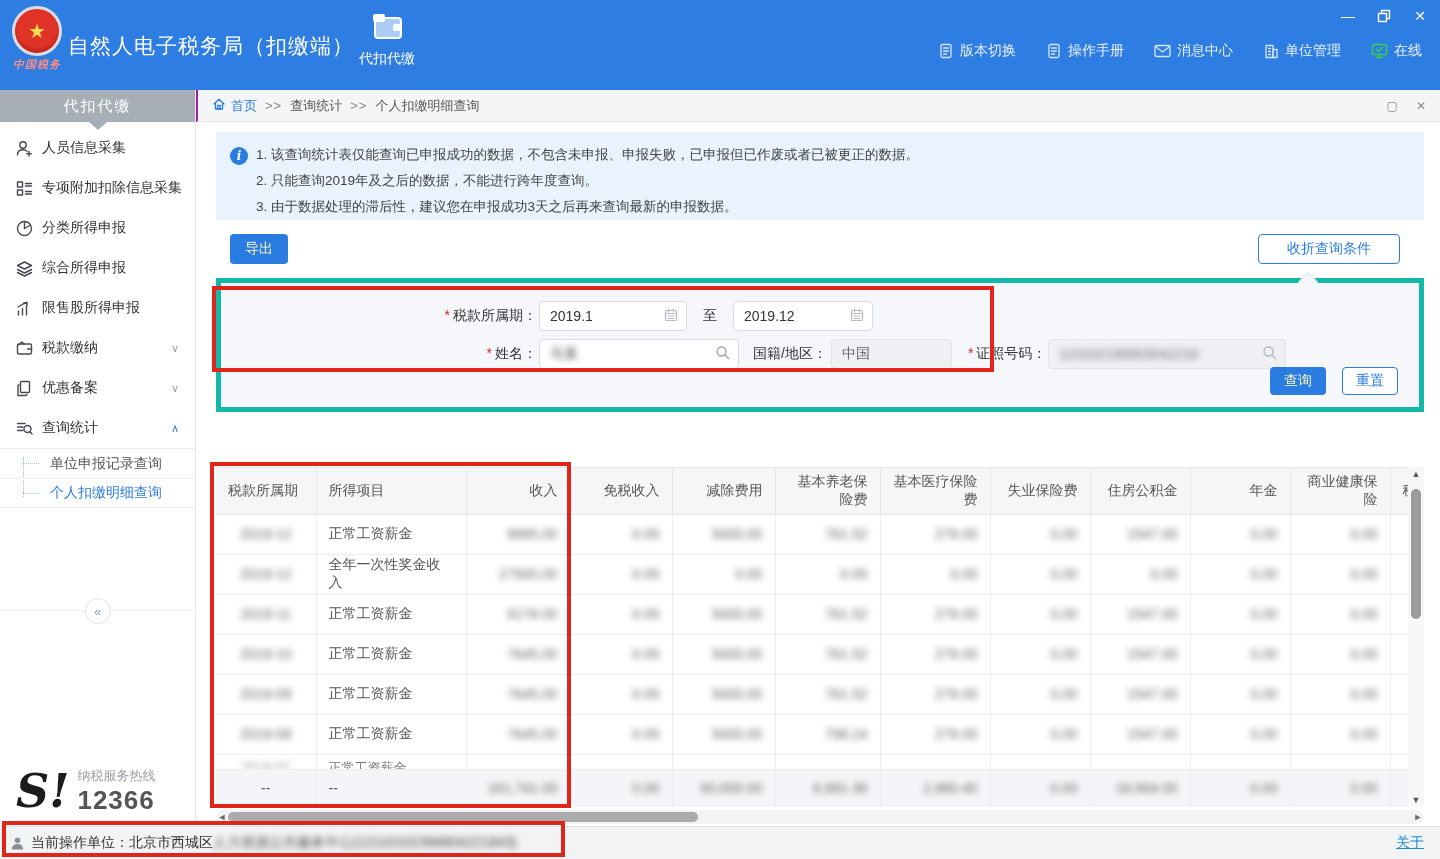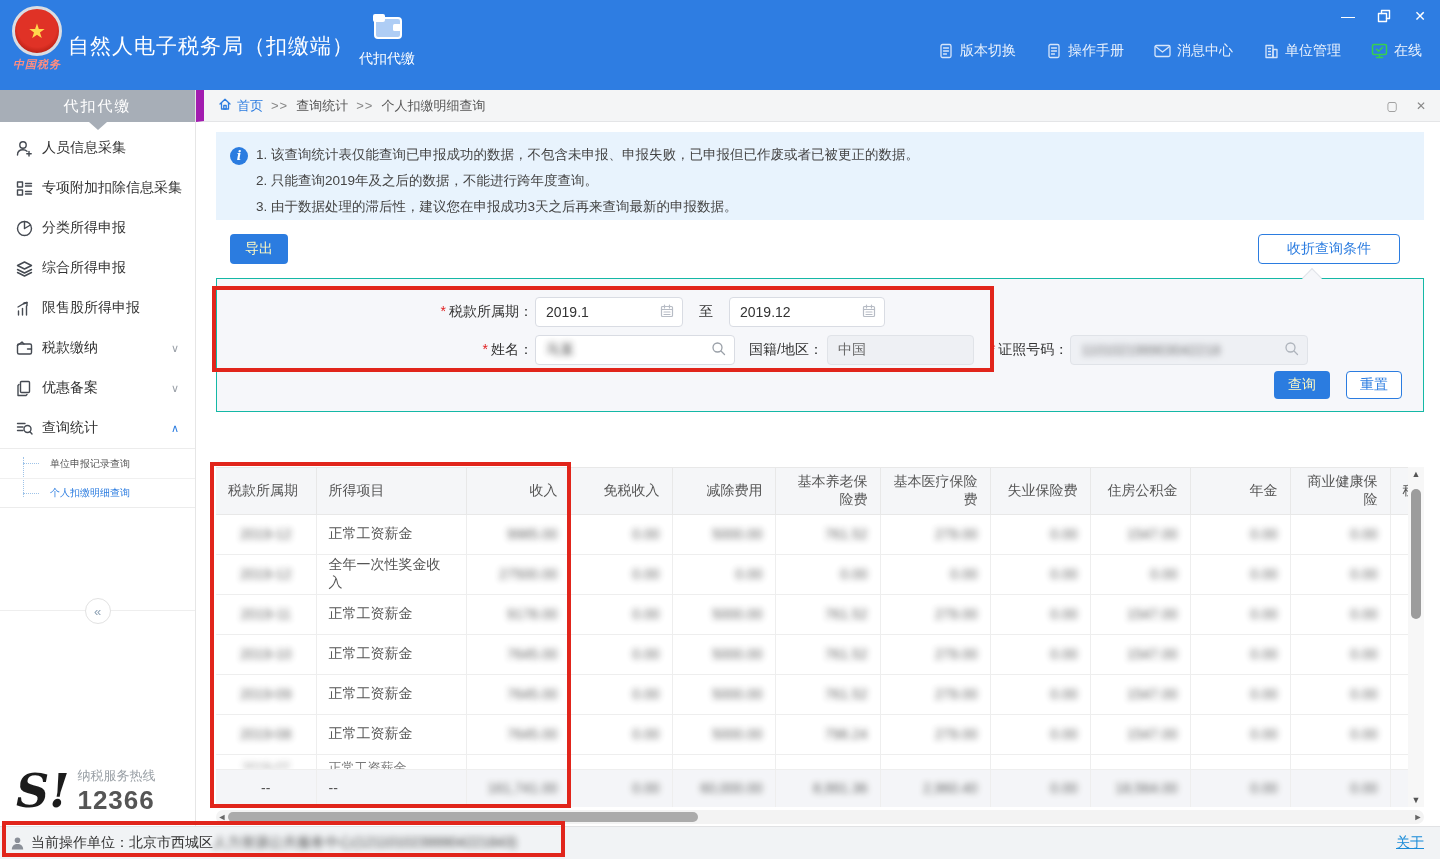--- a/index.html
+++ b/index.html
@@ -38,38 +38,38 @@
     border:9px solid transparent; border-top:8px solid #a7aeb7; border-bottom:0; }
   .menu { position:absolute; left:0; right:0; top:38px; }
   .menu-item { height:40px; display:flex; align-items:center; padding-left:14px; cursor:pointer;
     font-size:14px; color:#333; }
   .menu-item .mi-icon { width:20px; height:20px; margin-right:8px; display:flex; align-items:center; justify-content:center; }
   .menu-item .chev { margin-left:auto; margin-right:16px; color:#9aa0a8; font-size:11px; }
   .menu-item .chev.up { color:#2b7ce0; }
   .submenu { border-top:1px solid #ececec; border-bottom:1px solid #ececec; position:relative; }
   .submenu:before { content:""; position:absolute; left:23px; top:8px; height:40px;
     border-left:1px dotted #9ec3e8; }
-  .submenu-item { height:29px; display:flex; align-items:center; padding-left:50px; font-size:10px;
+  .submenu-item { height:29px; display:flex; align-items:center; padding-left:50px; font-size:14px;
     color:#555; cursor:pointer; position:relative; }
   .submenu-item + .submenu-item { border-top:1px solid #f0f0f0; }
   .submenu-item:before { content:""; position:absolute; left:23px; width:16px; border-top:1px dotted #9ec3e8; }
   .submenu-item.active { color:#2b7ce0; }
   .collapse-row { position:absolute; left:0; right:0; top:520px; border-top:1px solid #eeeeee; }
   .collapse-btn { position:absolute; left:50%; top:-13px; margin-left:-13px; width:26px; height:26px;
     border-radius:50%; background:#fff; border:1px solid #e2e2e2; color:#8ea2b5; font-size:13px;
     display:flex; align-items:center; justify-content:center; cursor:pointer; }
   .hotline { position:absolute; left:16px; bottom:10px; display:flex; align-items:center; gap:8px; }
   .hotline-logo { font-family:"DejaVu Serif","Liberation Serif",serif; font-style:italic; font-weight:bold;
     font-size:46px; color:#1c1c1c; line-height:0.9; }
   .hotline-caption { font-size:13px; color:#9aa0a6; }
   .hotline-number { font-size:26px; font-weight:bold; color:#555; letter-spacing:1px; }
 
   
   .breadcrumb-bar { position:absolute; left:196px; right:0; top:90px; height:32px; background:#f4f5f6;
-    border-bottom:1px solid #e4e5e7; border-left:8px solid #a21caf; display:flex; align-items:center;
+    border-bottom:1px solid #e4e5e7; border-left:2px solid #a21caf; display:flex; align-items:center;
     padding:0 14px; font-size:13px; color:#555; }
   .breadcrumb-bar .home-link { color:#2b7ce0; display:flex; align-items:center; gap:5px; cursor:pointer; }
   .bc-sep { margin:0 8px; color:#888; letter-spacing:1px; }
   .page-controls { margin-left:auto; display:flex; gap:18px; color:#888; }
   .page-controls span { cursor:pointer; font-size:12px; }
 
   
   .content { position:absolute; left:196px; right:0; top:122px; bottom:33px; background:#fff; }
 
   .info-box { position:absolute; left:20px; right:16px; top:10px; height:88px; background:#e8f3fd;
@@ -78,21 +78,21 @@
     background:#2b7ce0; color:#fff; font-size:12px; font-weight:bold; display:flex; align-items:center;
     justify-content:center; font-family:"DejaVu Serif",serif; font-style:italic; }
 
   .btn { display:flex; align-items:center; justify-content:center; border-radius:4px; font-size:14px; cursor:pointer; }
   .btn-primary { background:#2b7ce0; color:#fef9c3; }
   .btn-outline { background:#fff; color:#2b7ce0; border:1px solid #2b7ce0; }
   .export-btn { position:absolute; left:34px; top:112px; width:58px; height:30px; }
   .toggle-query-btn { position:absolute; right:40px; top:112px; width:142px; height:30px; }
 
   .filter-panel { position:absolute; left:20px; right:16px; top:156px; height:134px; background:#f6f7fa;
-    border:1px solid #14b8a6; }
+    border:5px solid #14b8a6; }
   .filter-panel .notch { position:absolute; top:-8px; right:104px; width:14px; height:14px;
     background:#f6f7fa; border-left:1px solid #e0e3e8; border-top:1px solid #e0e3e8;
     transform:rotate(45deg); }
   .f-row { position:absolute; display:flex; align-items:center; }
   .f-label { font-size:14px; color:#333; white-space:nowrap; }
   .req { color:#e02020; margin-right:3px; font-size:14px; }
   .input { height:30px; background:#fff; border:1px solid #d9dce3; border-radius:4px; display:flex;
     align-items:center; padding:0 8px 0 10px; font-size:14px; color:#333; cursor:text; }
   .input .grow { flex:1; }
   .input.disabled { background:#eef0f4; border-color:#e0e3e8; color:#666; cursor:default; }
@@ -403,21 +403,21 @@
           <svg width="14" height="14" viewBox="0 0 14 14" stroke="#b7bcc5" fill="none" stroke-width="1.2">
             <rect x="1.5" y="2.5" width="11" height="10" rx="1"></rect>
               <line x1="4.5" y1="1" x2="4.5" y2="4"></line>
               <line x1="9.5" y1="1" x2="9.5" y2="4"></line>
               <line x1="1.5" y1="5.5" x2="12.5" y2="5.5"></line>
               <line x1="4" y1="8" x2="10" y2="8"></line>
               <line x1="4" y1="10.5" x2="10" y2="10.5"></line>
           </svg></span>
       </div>
       <div class="f-label" style="margin:0 16px;">至</div>
-      <div class="input" style="width:156px;">
+      <div class="input" style="width:140px;">
         <span class="grow">2019.12</span>
         <span>
           <svg width="14" height="14" viewBox="0 0 14 14" stroke="#b7bcc5" fill="none" stroke-width="1.2">
             <rect x="1.5" y="2.5" width="11" height="10" rx="1"></rect>
               <line x1="4.5" y1="1" x2="4.5" y2="4"></line>
               <line x1="9.5" y1="1" x2="9.5" y2="4"></line>
               <line x1="1.5" y1="5.5" x2="12.5" y2="5.5"></line>
               <line x1="4" y1="8" x2="10" y2="8"></line>
               <line x1="4" y1="10.5" x2="10" y2="10.5"></line>
           </svg></span>
@@ -430,21 +430,21 @@
       </div>
       <div class="input" style="width:200px; margin-left:2px;">
         <span class="grow blur">马某</span>
         <span>
           <svg width="15" height="15" viewBox="0 0 15 15" stroke="#9aa0a8" fill="none" stroke-width="1.3">
             <circle cx="6.5" cy="6.5" r="4.5"></circle>
               <line x1="10" y1="10" x2="13.5" y2="13.5"></line>
           </svg></span>
       </div>
       <div class="f-label" style="margin-left:14px;">国籍/地区：</div>
-      <div class="input disabled" style="width:147px; margin-left:4px;">
+      <div class="input disabled" style="width:121px; margin-left:4px;">
         <span class="grow">中国</span>
       </div>
       <div class="f-label" style="margin-left:16px;">
         <span class="req">*</span><span>证照号码：</span>
       </div>
       <div class="input disabled" style="width:238px; margin-left:2px;">
         <span class="grow blur">110102199903042218</span>
         <span>
           <svg width="15" height="15" viewBox="0 0 15 15" stroke="#aeb4bc" fill="none" stroke-width="1.3">
             <circle cx="6.5" cy="6.5" r="4.5"></circle>

